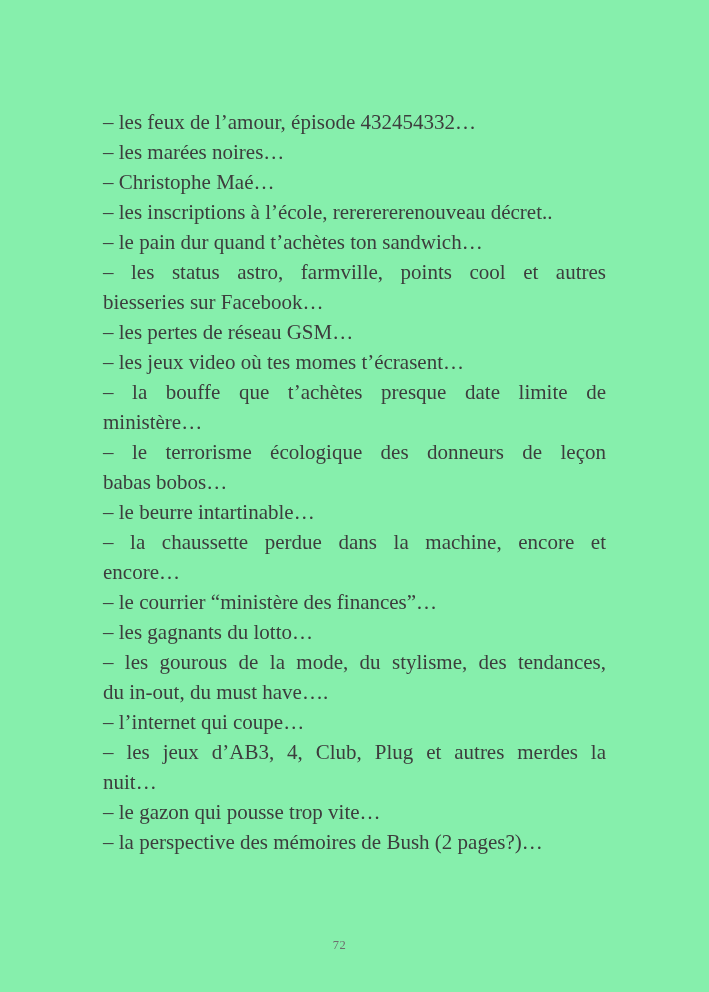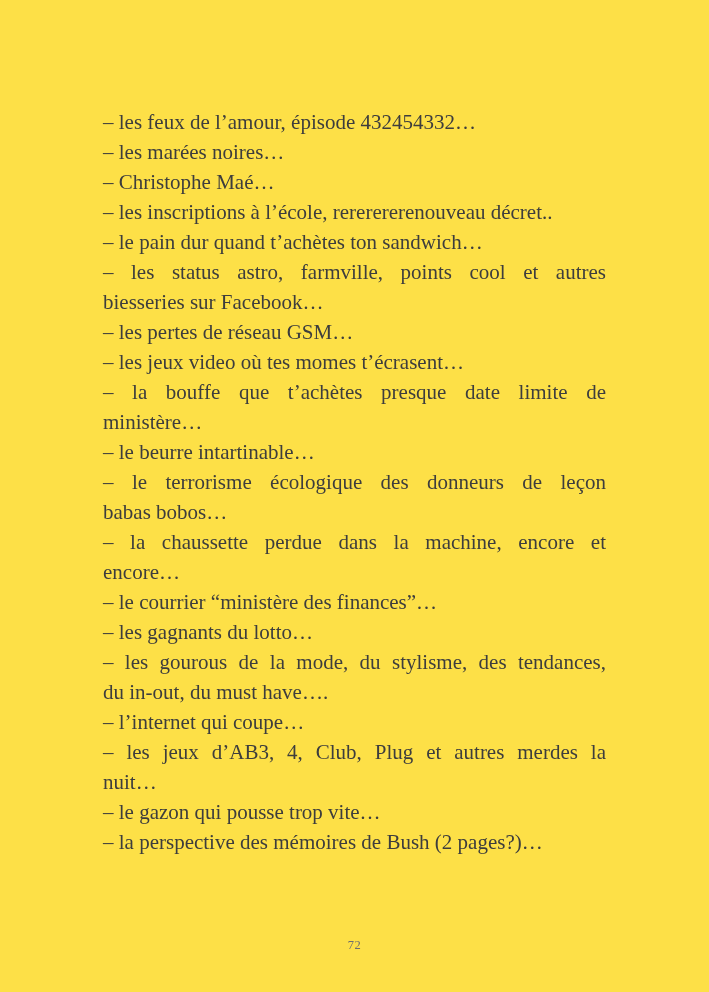--- a/index.html
+++ b/index.html
@@ -4,21 +4,21 @@
 <style>
   html, body {
     margin: 0;
     padding: 0;
     background: #ffffff;
   }
   .page {
     position: relative;
     width: 709px;
     height: 992px;
-    background: #fde047;
+    background: #86efac;
     overflow: hidden;
     font-family: "Liberation Serif", "DejaVu Serif", serif;
   }
   .text-block {
     position: absolute;
     left: 103px;
     top: 107px;
     width: 503px;
     color: #3d3d3d;
     font-size: 21px;
@@ -33,21 +33,21 @@
     text-align: left;
     white-space: normal;
   }
   .line.fill {
     text-align: justify;
     text-align-last: justify;
     text-justify: inter-word;
   }
   .page-number {
     position: absolute;
-    left: 103px;
+    left: 88px;
     top: 938px;
     width: 503px;
     text-align: center;
     font-size: 12.5px;
     color: #6e6e6e;
     letter-spacing: 0.5px;
   }
 </style>
 </head>
 <body>
@@ -87,27 +87,27 @@
     <p class="list-item">
         <span class="line">– les jeux video où tes momes t’écrasent…</span>
       </p>
 
     <p class="list-item">
       <span class="line fill">– la bouffe que t’achètes presque date limite de</span>
       <span class="line">ministère…</span>
     </p>
 
     <p class="list-item">
-        <span class="line">– le beurre intartinable…</span>
-      </p>
-
-    <p class="list-item">
       <span class="line fill">– le terrorisme écologique des donneurs de leçon</span>
       <span class="line">babas bobos…</span>
     </p>
+
+    <p class="list-item">
+        <span class="line">– le beurre intartinable…</span>
+      </p>
 
     <p class="list-item">
       <span class="line fill">– la chaussette perdue dans la machine, encore et</span>
       <span class="line">encore…</span>
     </p>
 
     <p class="list-item">
         <span class="line">– le courrier “ministère des finances”…</span>
       </p>
 

